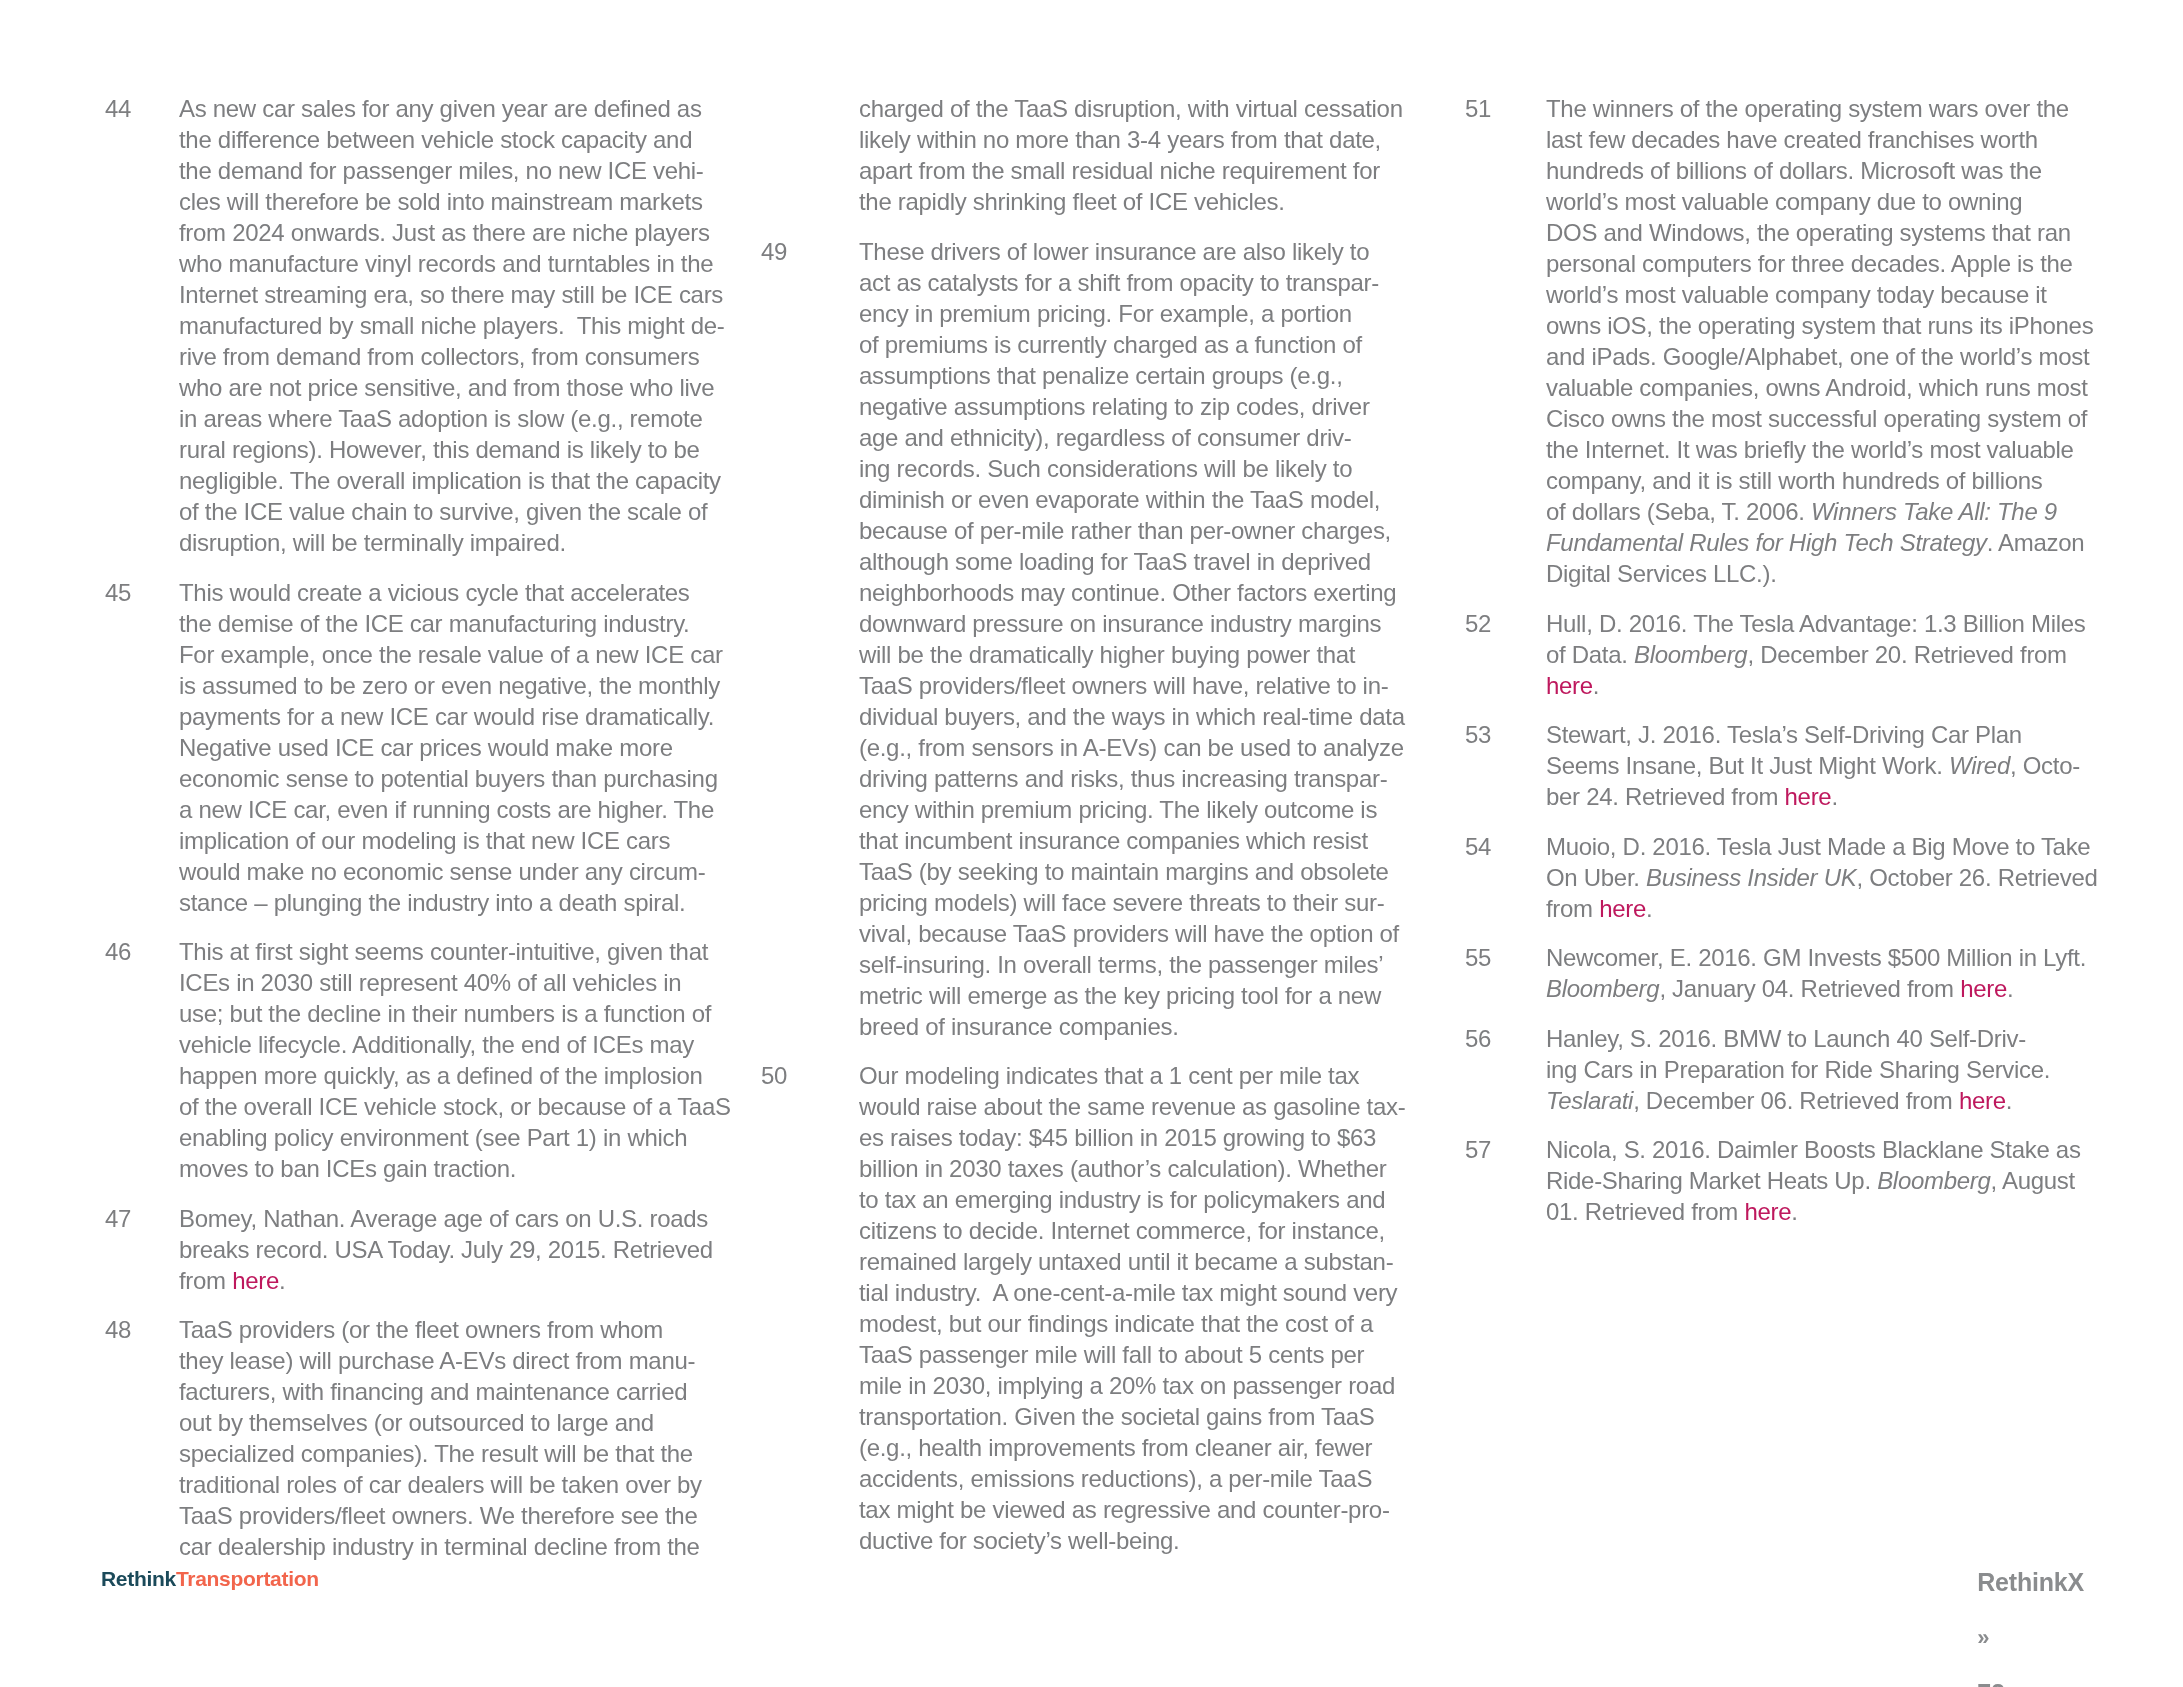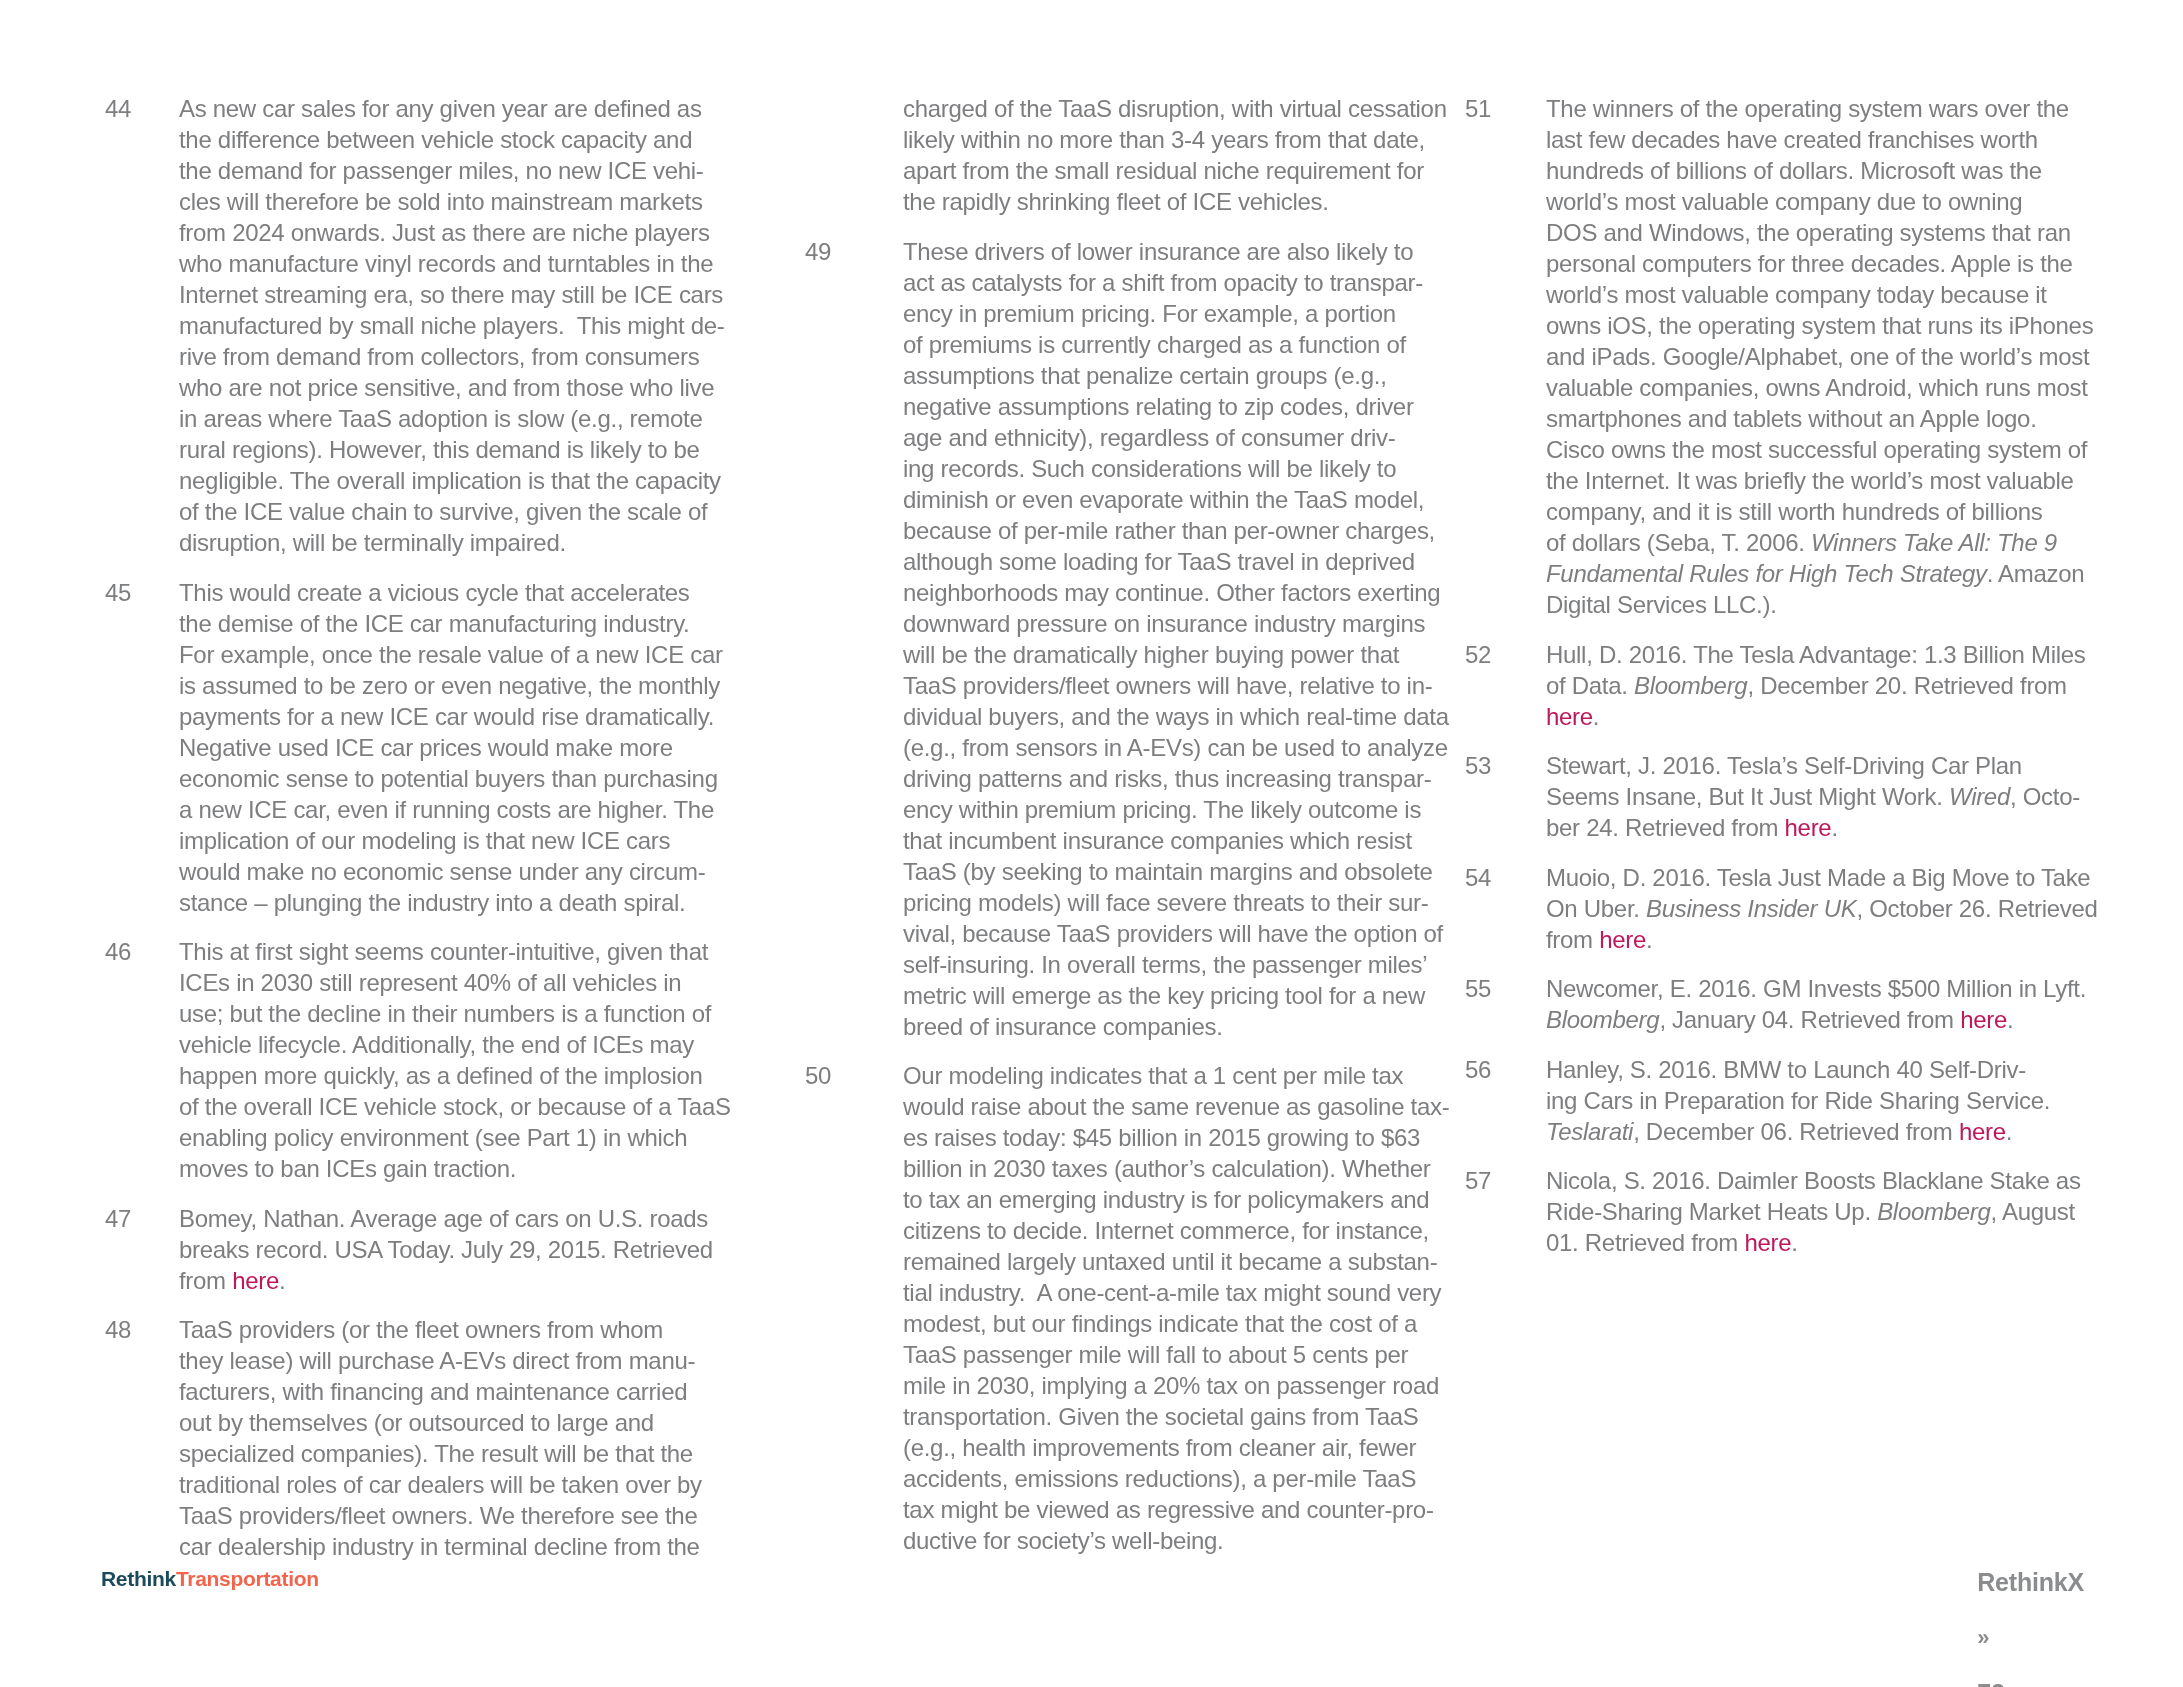--- a/index.html
+++ b/index.html
@@ -13,21 +13,21 @@
   .page { position: relative; width: 2183px; height: 1300px; background: #ffffff; }
 
   .col { position: absolute; top: 93px; }
   .col-1 { left: 105px;  width: 662px; }
   .col-2 { left: 761px; width: 705px; }
   .col-3 { left: 1465px; width: 718px; }
 
   .note { display: flex; align-items: flex-start; margin-bottom: 18.5px; }
   .note .num { flex: 0 0 auto; font-size: 24px; line-height: 31px; letter-spacing: -0.3px; }
   .col-1 .num { width: 74px; }
-  .col-2 .num { width: 98px; margin-left: 44px; }
+  .col-2 .num { width: 98px; }
   .col-3 .num { width: 81px; }
   .note .body { flex: 1 1 auto; }
 
   .line {
     font-size: 24px; line-height: 31px;
     letter-spacing: -0.3px;
     white-space: pre;
   }
   .it { font-style: italic; margin-top: 20px; }
   a.link {
@@ -201,21 +201,20 @@
             <div class="line"><span>The winners of the operating system wars over the</span></div>
             <div class="line"><span>last few decades have created franchises worth</span></div>
             <div class="line"><span>hundreds of billions of dollars. Microsoft was the</span></div>
             <div class="line"><span>world’s most valuable company due to owning</span></div>
             <div class="line"><span>DOS and Windows, the operating systems that ran</span></div>
             <div class="line"><span>personal computers for three decades. Apple is the</span></div>
             <div class="line"><span>world’s most valuable company today because it</span></div>
             <div class="line"><span>owns iOS, the operating system that runs its iPhones</span></div>
             <div class="line"><span>and iPads. Google/Alphabet, one of the world’s most</span></div>
             <div class="line"><span>valuable companies, owns Android, which runs most</span></div>
-            <div class="line"><span>smartphones and tablets without an Apple logo.</span></div>
             <div class="line"><span>Cisco owns the most successful operating system of</span></div>
             <div class="line"><span>the Internet. It was briefly the world’s most valuable</span></div>
             <div class="line"><span>company, and it is still worth hundreds of billions</span></div>
             <div class="line"><span>of dollars (Seba, T. 2006. </span><span class="it">Winners Take All: The 9</span></div>
             <div class="line"><span class="it">Fundamental Rules for High Tech Strategy</span><span>. Amazon</span></div>
             <div class="line"><span>Digital Services LLC.).</span></div>
           </div>
         </div>
         <div class="note">
           <div class="num">52</div>

